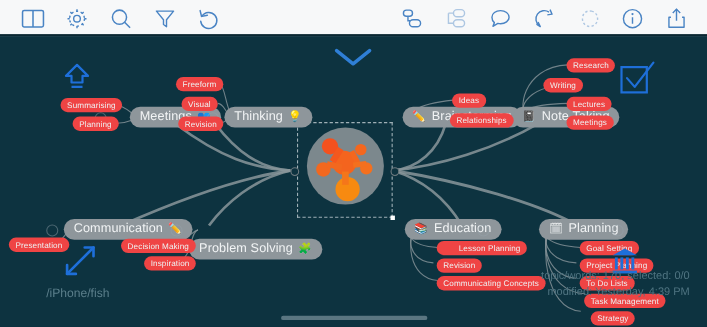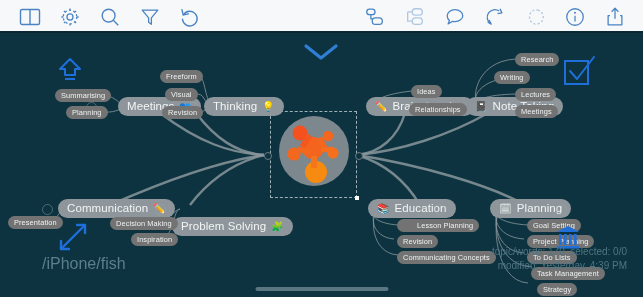--- a/index.html
+++ b/index.html
@@ -47,21 +47,21 @@
     display:flex;align-items:center;
     cursor:pointer;
     letter-spacing:.1px;
   }
   .node.lvl1{
     height:19px;padding:0 9px;font-size:11.5px;border-radius:10px;
     background:#8e969b;
   }
   .node.lvl2{
     height:13px;padding:0 6px;font-size:7.4px;border-radius:7px;
-    background:#737373;color:#eef1f2;
+    background:#ef4444;color:#eef1f2;
   }
   .node .emoji{font-size:9px;line-height:1;}
   .node.lvl1 .emoji{font-size:10px;}
   .node .lbl{line-height:1;}
   .node.lvl1 .ico-left{margin-right:5px;}
   .node.lvl1 .ico-right{margin-left:5px;}
 
   
   .ghost{
     position:absolute;width:9px;height:9px;border-radius:50%;
@@ -96,21 +96,21 @@
   .anno{position:absolute;pointer-events:none;}
 
   
   .status{
     position:absolute;right:16px;bottom:24px;
     text-align:right;color:#4f7481;font-size:10px;line-height:14px;
     white-space:nowrap;
   }
   .path-label{
     position:absolute;left:42px;bottom:24px;
-    color:#5b7f8b;font-size:16px;
+    color:#5b7f8b;font-size:11px;
   }
   .home-bar{
     position:absolute;left:50%;transform:translateX(-50%);bottom:6px;
     width:133px;height:4px;border-radius:2px;background:#5a7681;
   }
 </style>
 </head>
 <body>
 
 <div id="app">

